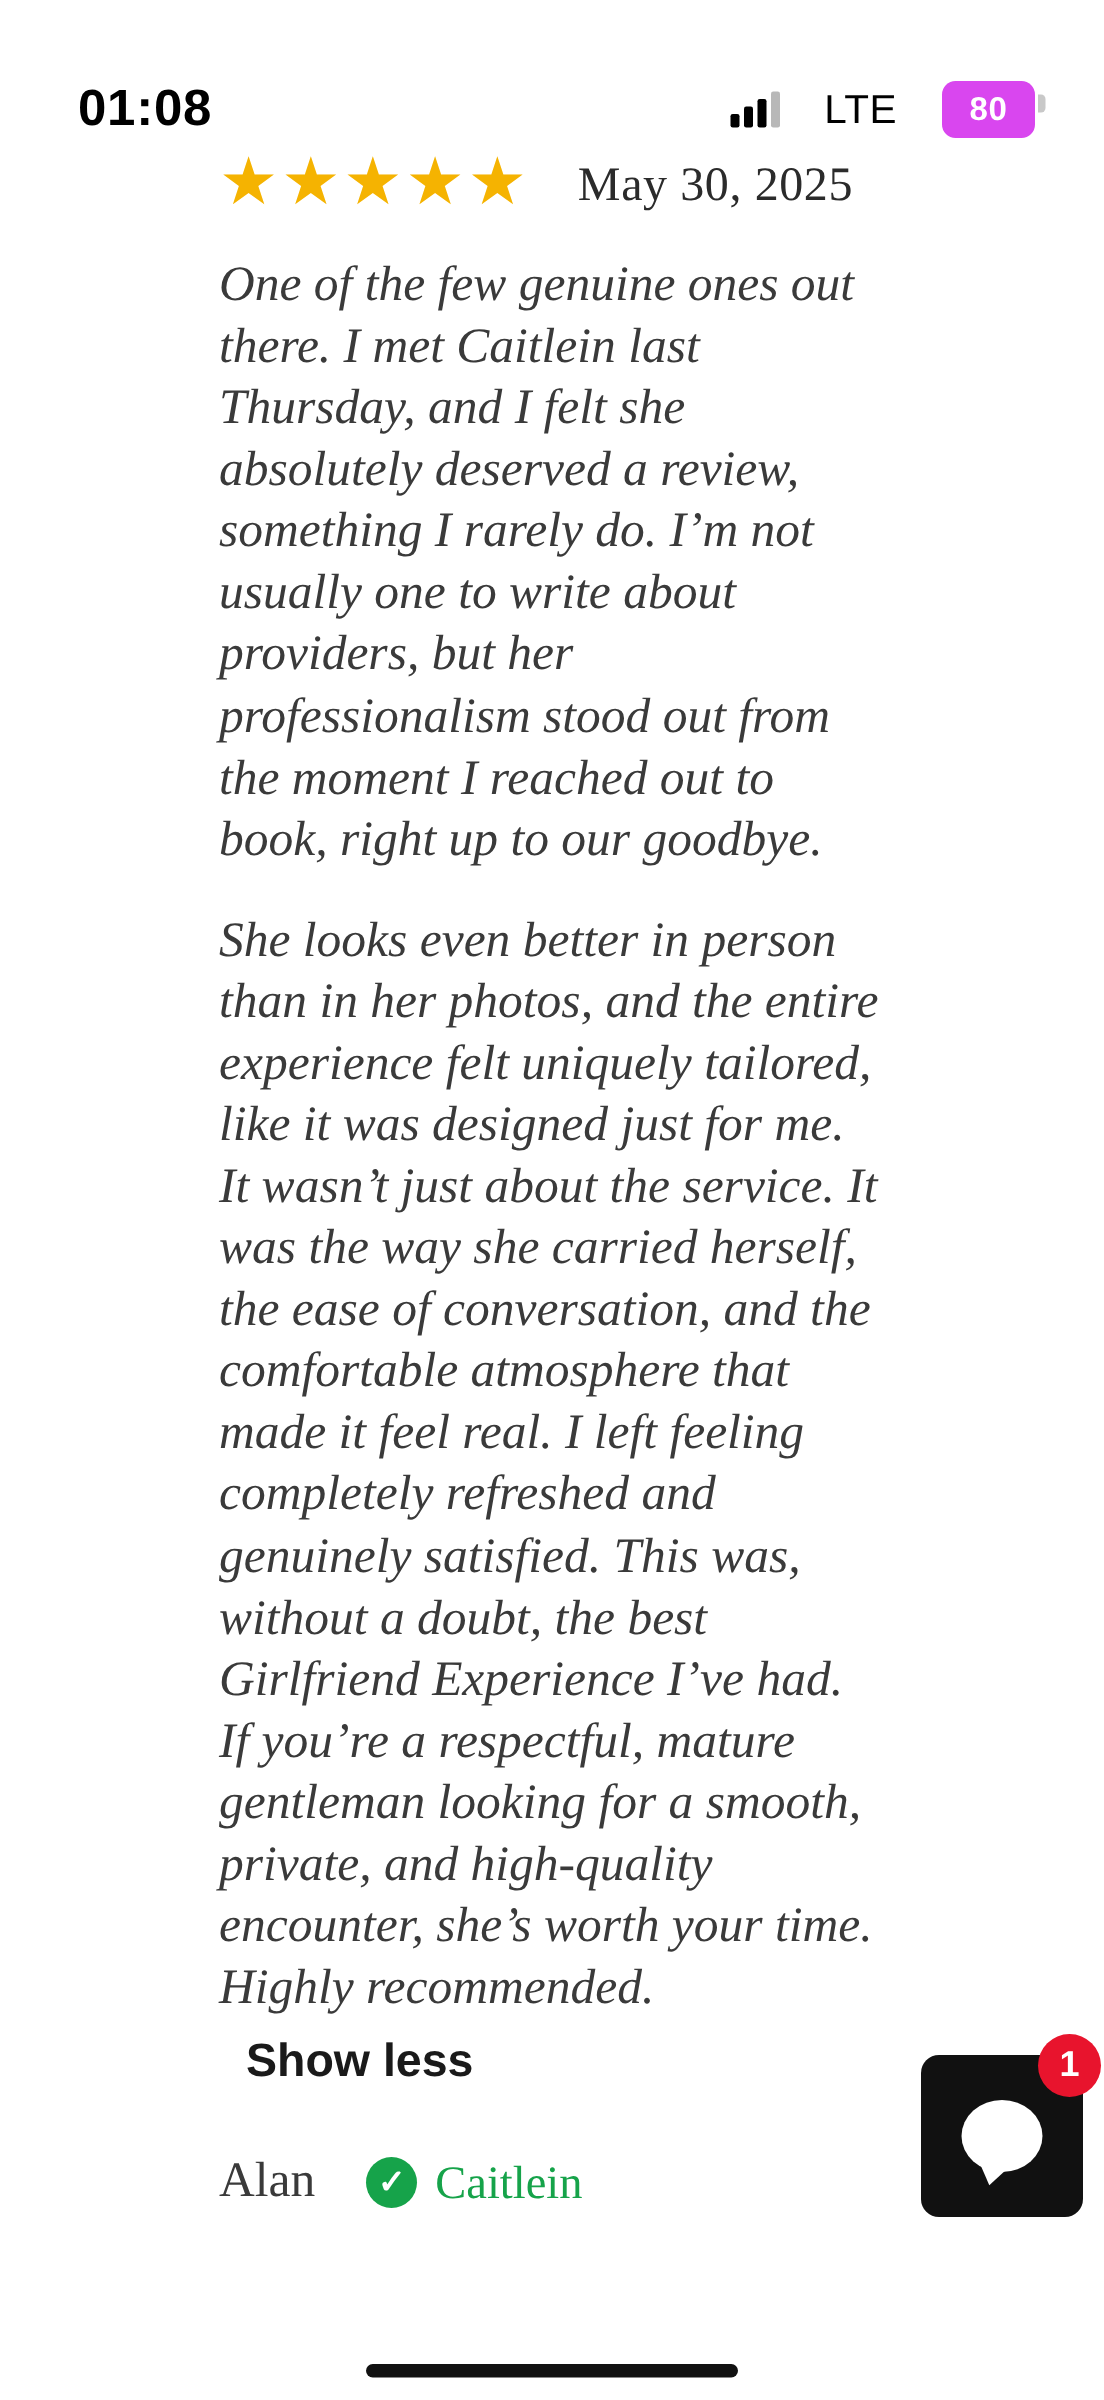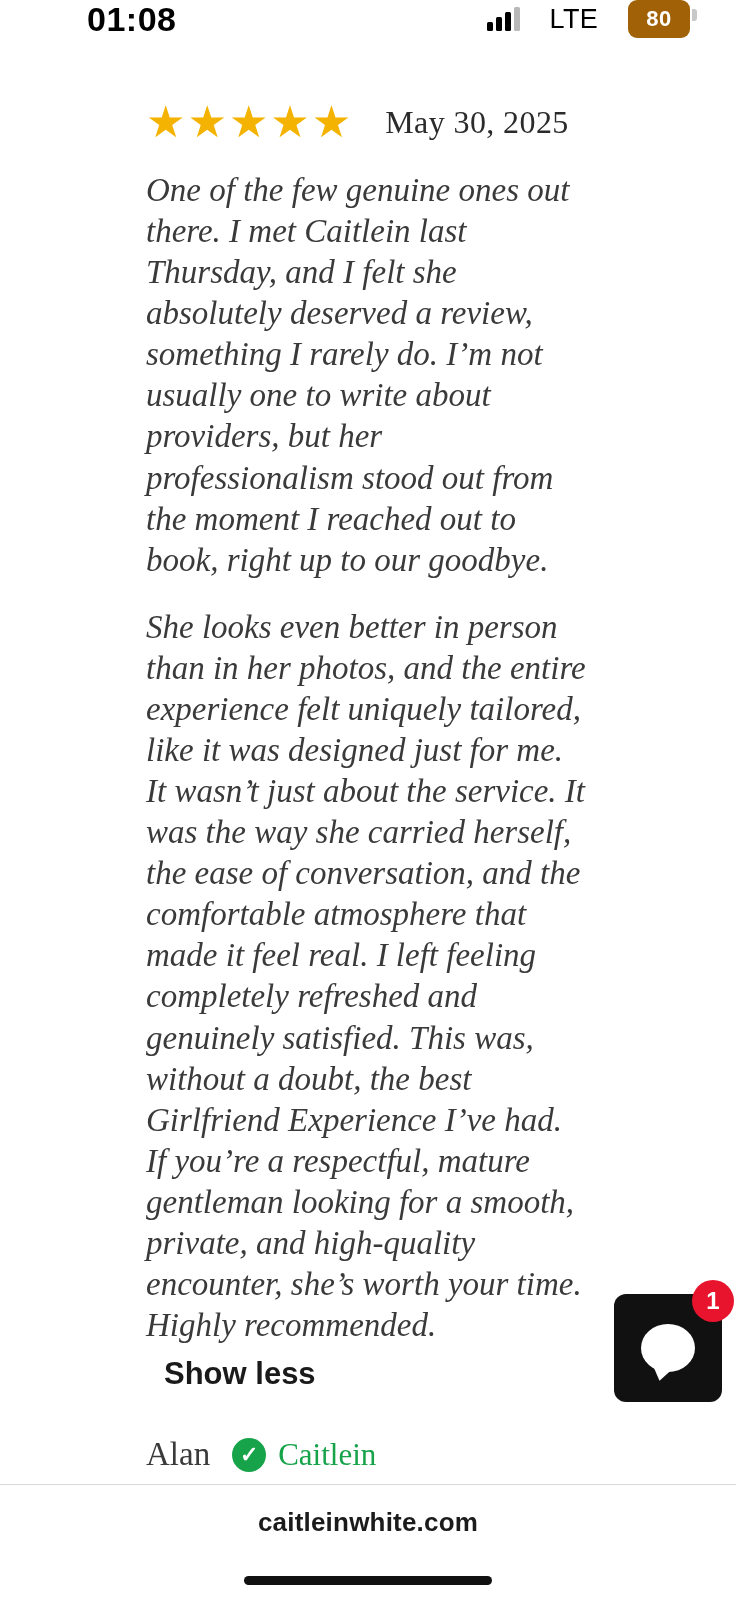--- a/index.html
+++ b/index.html
@@ -17,24 +17,23 @@
     background: #ffffff;
     display: flex;
     flex-direction: column;
   }
 
   
   .status-bar {
     height: 92px;
     flex: 0 0 92px;
     display: flex;
-    align-items: flex-start;
+    align-items: flex-end;
     justify-content: space-between;
     padding: 0 46px 0 52px;
-    margin-left: 35px;
   }
   .status-time {
     font-size: 34px;
     font-weight: 600;
     letter-spacing: 0.5px;
     color: #000;
   }
   .status-right {
     display: flex;
     align-items: center;
@@ -60,21 +59,21 @@
     font-size: 27px;
     font-weight: 500;
     color: #000;
     letter-spacing: 0.3px;
   }
   .battery {
     position: relative;
     width: 62px;
     height: 38px;
     border-radius: 9px;
-    background: #a16207;
+    background: #d946ef;
     display: flex;
     align-items: center;
     justify-content: center;
   }
   .battery .cap {
     position: absolute;
     right: -7px;
     top: 9px;
     width: 5px;
     height: 12px;
@@ -127,21 +126,21 @@
     font-size: 31px;
     font-weight: 700;
     color: #1a1a1a;
     padding: 0 0 0 164px;
     margin-top: -16px;
     cursor: pointer;
   }
   .reviewer-row {
     display: flex;
     align-items: center;
-    gap: 22px;
+    gap: 34px;
     padding: 44px 0 0 146px;
   }
   .reviewer-name {
     font-family: "Liberation Serif", serif;
     font-size: 33px;
     color: #3a3a3a;
   }
   .verified {
     display: flex;
     align-items: center;
@@ -287,20 +286,17 @@
       </span>
     </div>
 
     <div class="chat-fab">
       <span class="bubble"></span>
       <span class="chat-badge">1</span>
     </div>
 
   </div>
 
-  <div class="browser-bar">
-    <span class="browser-url">caitleinwhite.com</span>
-  </div>
   <div class="home-indicator-wrap">
     <div class="home-indicator"></div>
   </div>
 
 </div>
 
 </body></html>

